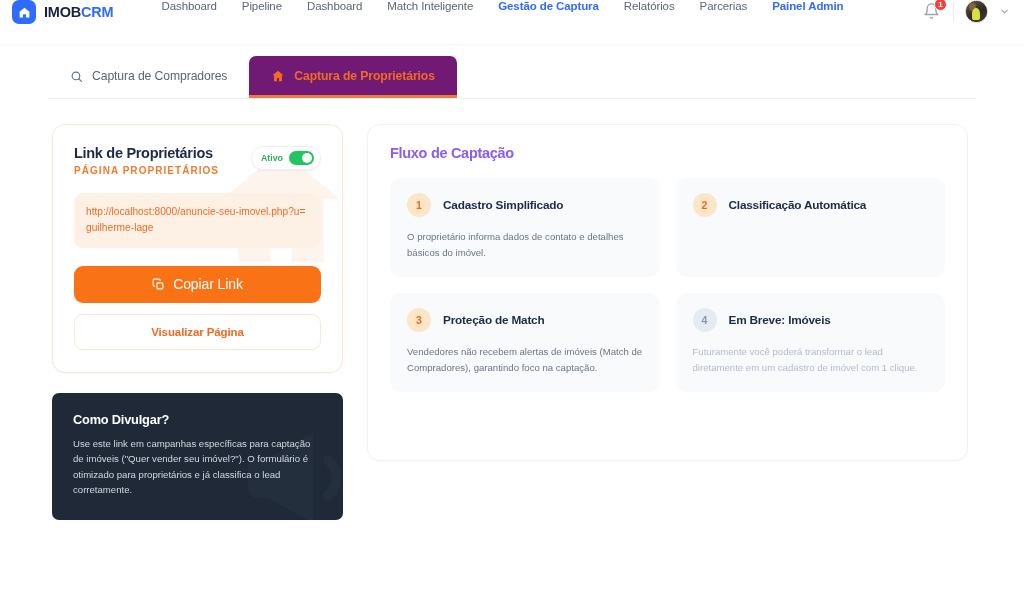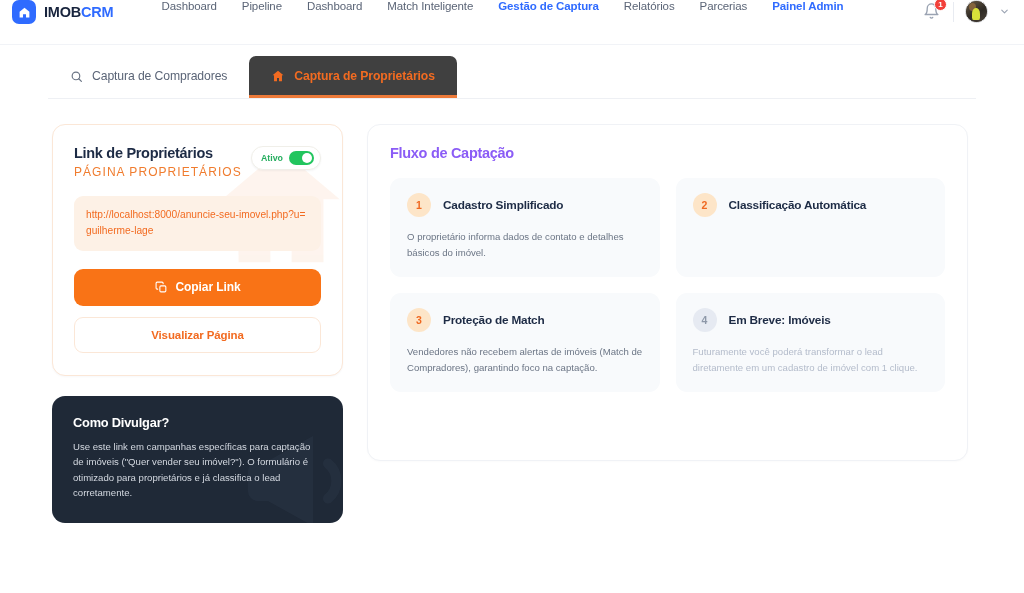--- a/index.html
+++ b/index.html
@@ -82,21 +82,21 @@
   .tab {
     display: flex; align-items: center; gap: 9px;
     padding: 13px 22px 12px 22px;
     font-size: 12.2px; color: #5b6577; cursor: pointer;
     border-bottom: 3px solid transparent;
     border-radius: 7px 7px 0 0;
     letter-spacing: -0.1px;
   }
   .tab.active {
     color: #f26b21; font-weight: bold;
-    background: #404040;
+    background: #701a75;
     border-bottom-color: #ed7a39;
   }
 
   
   .content {
     display: flex; gap: 24px;
     padding: 25px 56px 0 52px;
   }
   .col-left { width: 291px; flex: 0 0 291px; }
   .col-right { flex: 1; }
@@ -111,21 +111,21 @@
     overflow: hidden;
     box-shadow: 0 1px 2px rgba(20,30,60,.03);
   }
   .house-wm {
     position: absolute; right: -14px; top: 6px;
     opacity: .5; pointer-events: none;
   }
   .card-head { display: flex; align-items: flex-start; position: relative; z-index: 2; }
   .card-title { font-size: 14.5px; font-weight: bold; color: #1d2b45; letter-spacing: -0.3px; }
   .card-sub {
-    font-size: 12px; font-weight: normal; color: #f07c2e;
+    font-size: 10px; font-weight: bold; color: #f07c2e;
     letter-spacing: 1.05px; margin-top: 4px;
   }
   .toggle-pill {
     margin-left: auto; margin-top: 1px;
     display: flex; align-items: center; gap: 6px;
     background: #ffffff; border: 1px solid #f0efe9;
     border-radius: 20px; padding: 4px 6px 4px 9px;
     box-shadow: 0 1px 2px rgba(20,30,60,.05);
     cursor: pointer;
   }
@@ -148,42 +148,42 @@
     line-height: 1.55;
     word-break: break-all;
     position: relative; z-index: 2;
     cursor: text;
   }
   .btn-primary {
     margin-top: 18px;
     height: 37px; border-radius: 9px;
     background: #f97316; color: #fff;
     display: flex; align-items: center; justify-content: center; gap: 8px;
-    font-size: 12px; font-weight: bold; cursor: pointer;
+    font-size: 14px; font-weight: normal; cursor: pointer;
     position: relative; z-index: 2; border: none;
     width: 100%;
     font-family: inherit;
     letter-spacing: -0.1px;
   }
   .btn-ghost {
     margin-top: 11px;
     height: 36px; border-radius: 9px;
     background: #fff; border: 1px solid #fbe7d7;
     color: #f26b21; font-size: 11.5px; font-weight: bold;
     display: flex; align-items: center; justify-content: center;
     cursor: pointer; position: relative; z-index: 2;
     width: 100%; font-family: inherit;
     letter-spacing: -0.1px;
   }
 
   
   .promo-card {
     margin-top: 20px;
     background: #1f2937;
-    border-radius: 13px;
+    border-radius: 7px;
     padding: 19px 21px 22px 21px;
     position: relative; overflow: hidden;
     color: #fff;
   }
   .promo-title { font-size: 12.8px; font-weight: bold; letter-spacing: -0.2px; position: relative; z-index: 2; }
   .promo-text {
     margin-top: 9px; font-size: 9.6px; line-height: 1.62;
     color: #d3d8e0; position: relative; z-index: 2;
   }
   .mega-wm { position: absolute; right: -10px; bottom: -22px; opacity: .5; pointer-events: none; }

